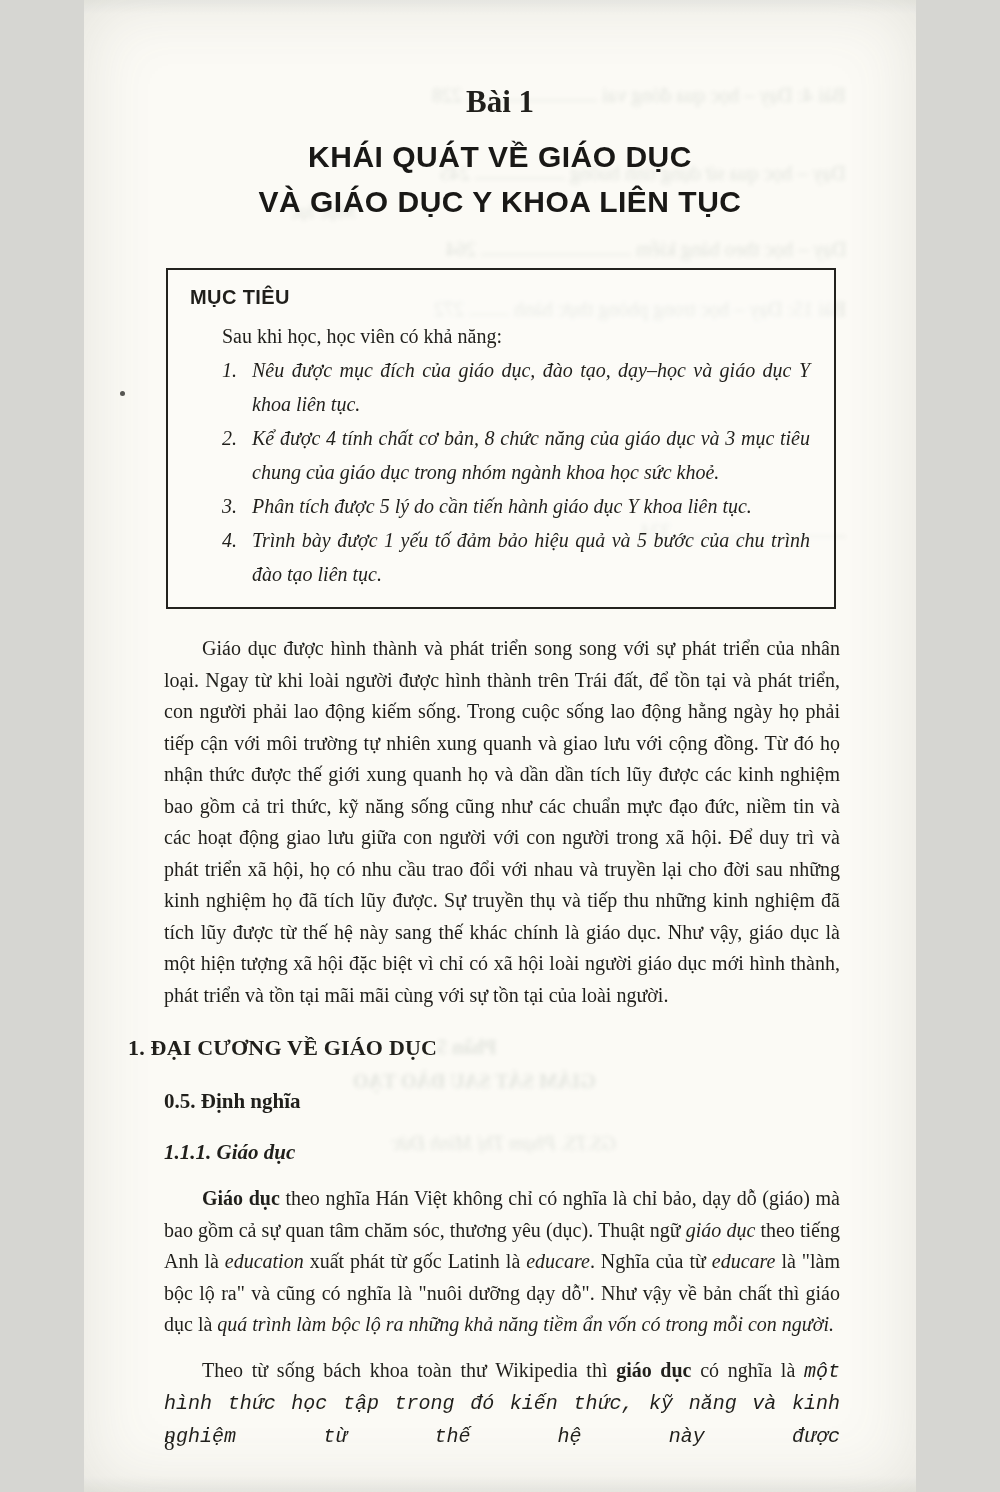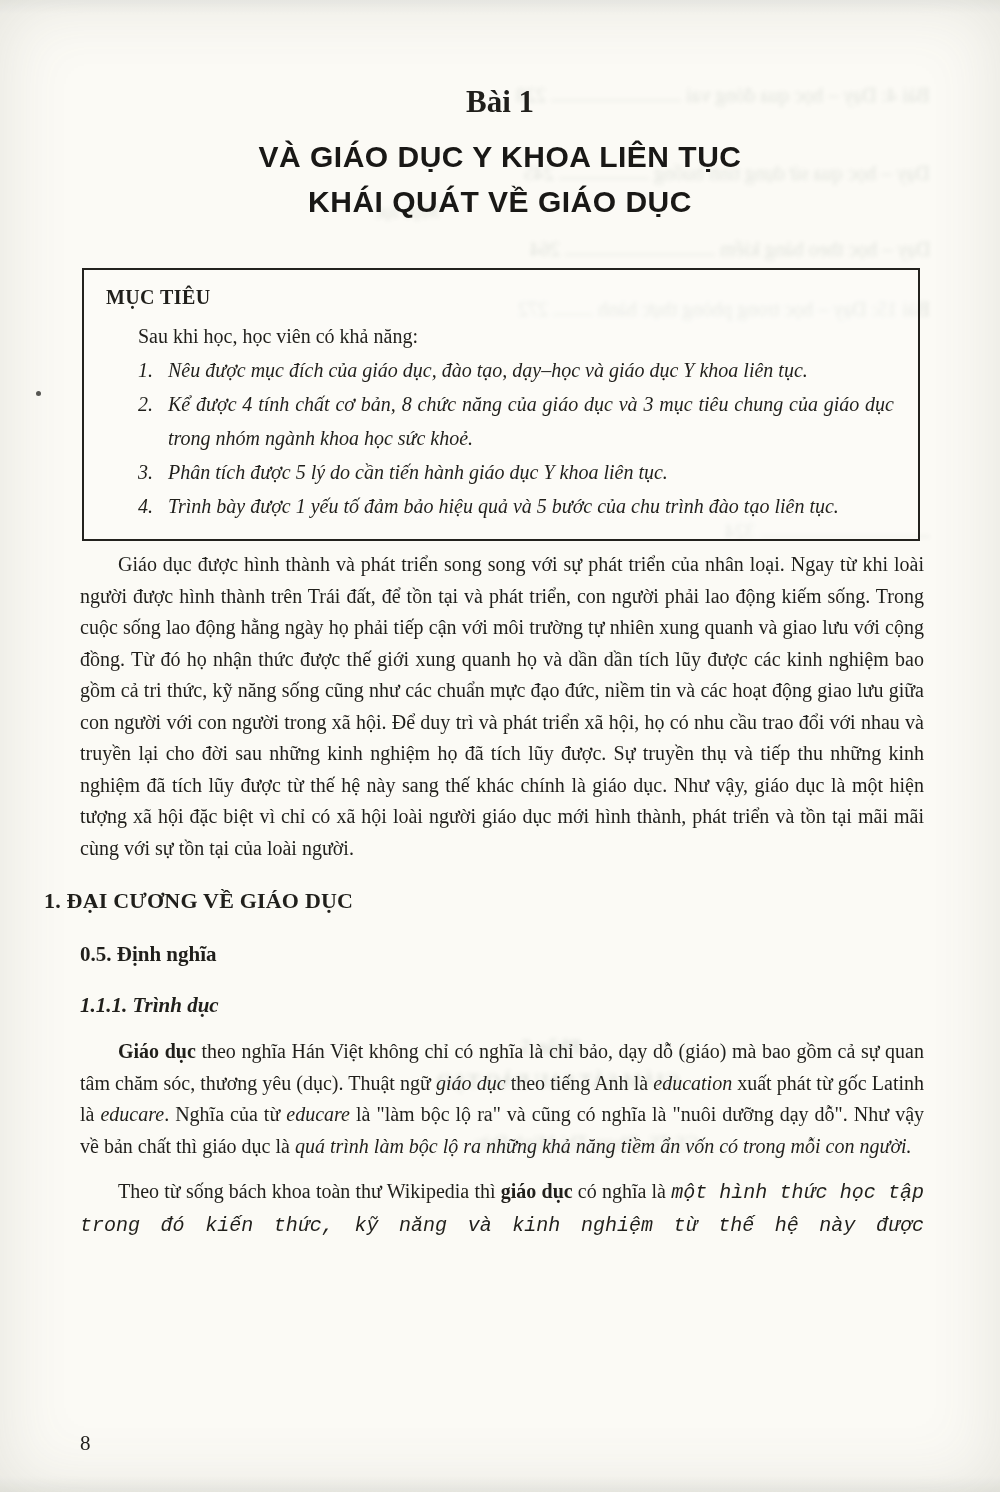--- a/index.html
+++ b/index.html
@@ -1,20 +1,20 @@
 <!DOCTYPE html>
 <html lang="vi"><head>
 <meta charset="utf-8">
 <title>Bài 1 - Khái quát về giáo dục</title>
 <style>
   * { margin:0; padding:0; box-sizing:border-box; }
   html, body { background:#d6d6d2; }
   .page {
     position:relative;
-    width:1000px; height:1492px;
+    width:832px; height:1492px;
     margin:0 auto;
     background: linear-gradient(180deg, #f1f1ec 0px, #fbfaf5 14px, #fbfaf5 1476px, #efefe9 1492px);
     font-family:"Liberation Serif", serif;
     color:#201f1b;
     overflow:hidden;
     box-shadow: inset 0 0 70px rgba(90,90,78,.14);
   }
   .content { position:relative; z-index:2; }
 
   
@@ -63,21 +63,21 @@
   }
 
   
   .objectives-box {
     margin:44px 80px 0 82px;
     border:2.5px solid #23221e;
     padding:16px 24px 16px 22px;
     background:rgba(255,255,255,.25);
   }
   .objectives-heading {
-    font-family:Liberation Serif, serif;
+    font-family:Liberation Sans, sans-serif;
     font-weight:bold;
     font-size:20px;
     letter-spacing:.4px;
     margin-bottom:10px;
   }
   .objectives-intro {
     font-size:20px;
     line-height:34px;
     margin-left:32px;
   }
@@ -93,21 +93,21 @@
   .obj-text { flex:1; }
 
   
   .body-text {
     margin-left:80px; margin-right:76px;
     font-size:20px;
     line-height:31.5px;
     text-align:justify;
   }
   .paragraph { text-indent:38px; }
-  .intro-paragraph { margin-top:8px; }
+  .intro-paragraph { margin-top:24px; }
   .force-justify { text-align-last:justify; }
 
   .section-heading {
     margin:24px 76px 0 44px;
     font-size:22px;
     font-weight:bold;
     letter-spacing:.2px;
   }
   .sub-heading {
     margin:28px 76px 0 80px;
@@ -147,22 +147,22 @@
     <div class="ghost g8">GS.TS. Phạm Thị Minh Đức</div>
   </div>
 
   <div class="speck"></div>
 
   <div class="content">
 
     <div class="lesson-label">Bài 1</div>
 
     <div class="main-title">
+      <div>KHÁI QUÁT VỀ GIÁO DỤC</div>
       <div>VÀ GIÁO DỤC Y KHOA LIÊN TỤC</div>
-      <div>KHÁI QUÁT VỀ GIÁO DỤC</div>
     </div>
 
     <div class="objectives-box">
       <div class="objectives-heading">MỤC TIÊU</div>
       <div class="objectives-intro">Sau khi học, học viên có khả năng:</div>
 
       <div class="objective-item">
         <span class="obj-num">1.</span>
         <span class="obj-text">Nêu được mục đích của giáo dục, đào tạo, dạy–học và giáo dục Y khoa liên tục.</span>
       </div>
@@ -179,21 +179,21 @@
         <span class="obj-text">Trình bày được 1 yếu tố đảm bảo hiệu quả và 5 bước của chu trình đào tạo liên tục.</span>
       </div>
     </div>
 
     <div class="body-text paragraph intro-paragraph">Giáo dục được hình thành và phát triển song song với sự phát triển của nhân loại. Ngay từ khi loài người được hình thành trên Trái đất, để tồn tại và phát triển, con người phải lao động kiếm sống. Trong cuộc sống lao động hằng ngày họ phải tiếp cận với môi trường tự nhiên xung quanh và giao lưu với cộng đồng. Từ đó họ nhận thức được thế giới xung quanh họ và dần dần tích lũy được các kinh nghiệm bao gồm cả tri thức, kỹ năng sống cũng như các chuẩn mực đạo đức, niềm tin và các hoạt động giao lưu giữa con người với con người trong xã hội. Để duy trì và phát triển xã hội, họ có nhu cầu trao đổi với nhau và truyền lại cho đời sau những kinh nghiệm họ đã tích lũy được. Sự truyền thụ và tiếp thu những kinh nghiệm đã tích lũy được từ thế hệ này sang thế khác chính là giáo dục. Như vậy, giáo dục là một hiện tượng xã hội đặc biệt vì chỉ có xã hội loài người giáo dục mới hình thành, phát triển và tồn tại mãi mãi cùng với sự tồn tại của loài người.</div>
 
     <div class="section-heading">1. ĐẠI CƯƠNG VỀ GIÁO DỤC</div>
 
     <div class="sub-heading">0.5. Định nghĩa</div>
 
-    <div class="subsub-heading">1.1.1. Trình dục</div>
+    <div class="subsub-heading">1.1.1. Giáo dục</div>
 
     <div class="body-text paragraph para-spaced"><span style="font-weight: bold;">Giáo dục</span><span> theo nghĩa Hán Việt không chỉ có nghĩa là chỉ bảo, dạy dỗ (giáo) mà bao gồm cả sự quan tâm chăm sóc, thương yêu (dục). Thuật ngữ </span><span style="font-style: italic;">giáo dục</span><span> theo tiếng Anh là </span><span style="font-style: italic;">education</span><span> xuất phát từ gốc Latinh là </span><span style="font-style: italic;">educare</span><span>. Nghĩa của từ </span><span style="font-style: italic;">educare</span><span> là "làm bộc lộ ra" và cũng có nghĩa là "nuôi dưỡng dạy dỗ". Như vậy về bản chất thì giáo dục là </span><span style="font-style: italic;">quá trình làm bộc lộ ra những khả năng tiềm ẩn vốn có trong mỗi con người.</span></div>
 
     <div class="body-text paragraph para-spaced2 force-justify"><span>Theo từ sống bách khoa toàn thư Wikipedia thì </span><span style="font-weight: bold;">giáo dục</span><span> có nghĩa là </span><span style="font-style: italic; font-family: Liberation Mono, monospace;">một hình thức học tập trong đó kiến thức, kỹ năng và kinh nghiệm từ thế hệ này được</span></div>
 
   </div>
 
   <div class="page-number">8</div>
 
 </div>

